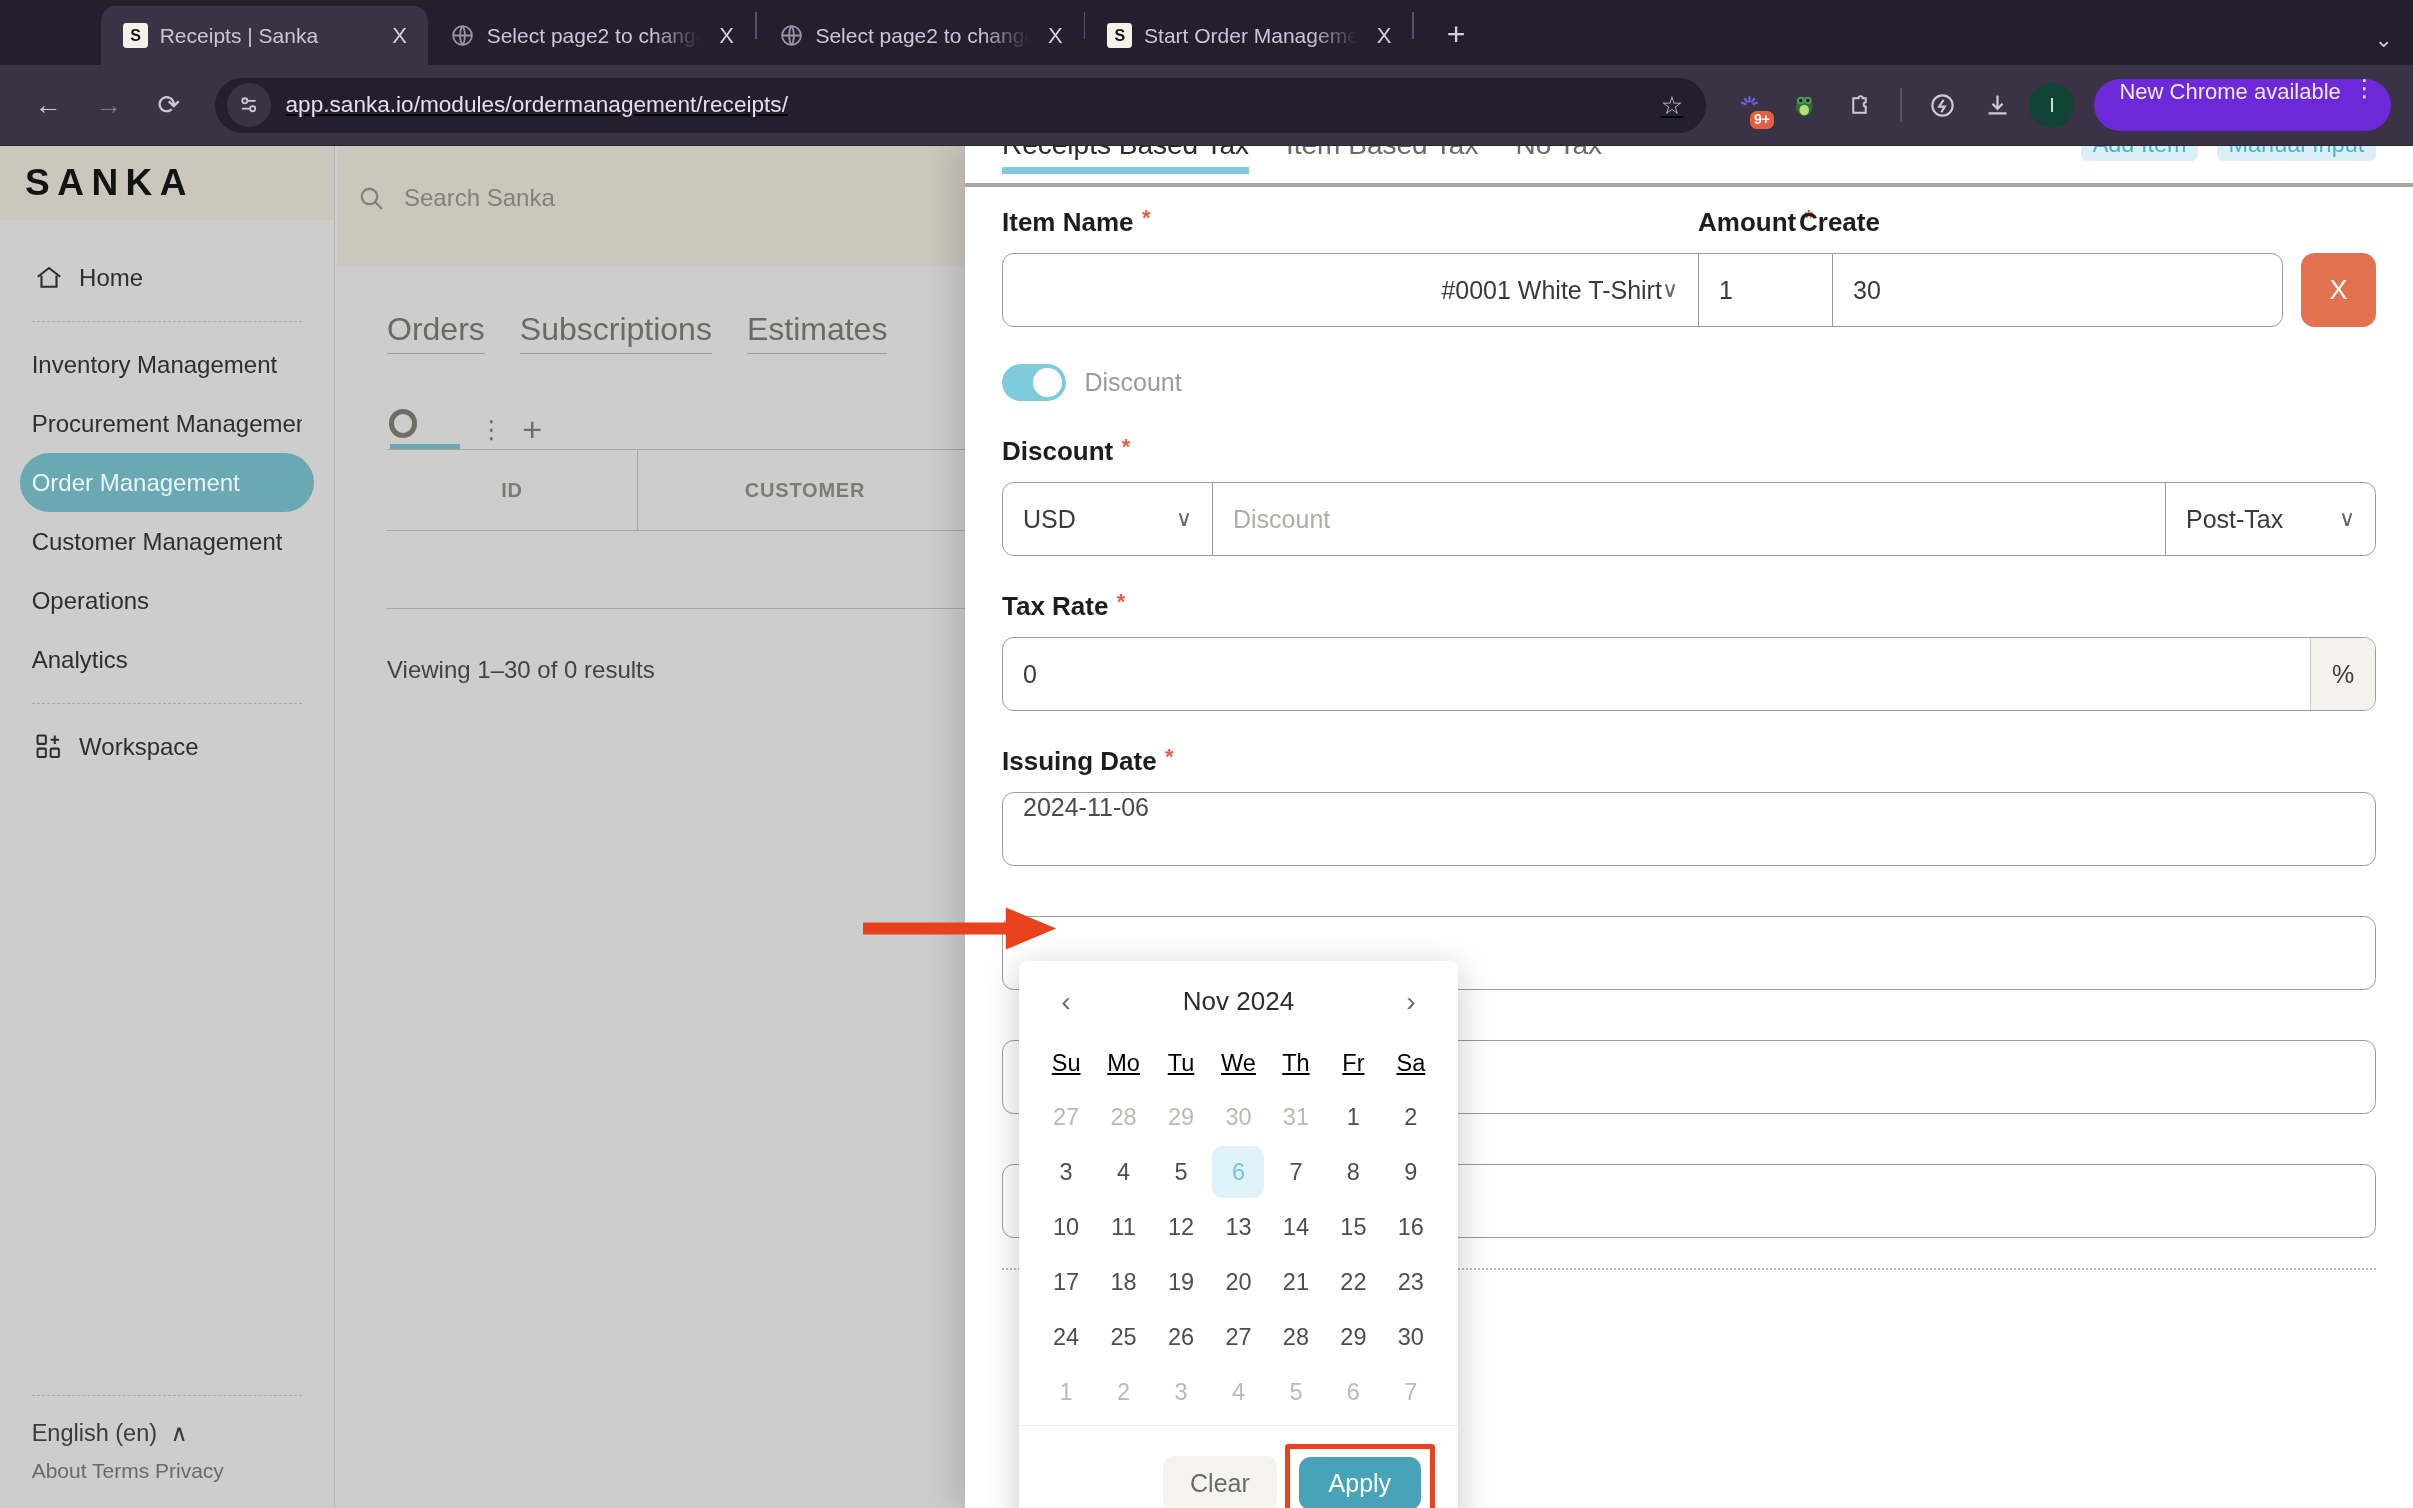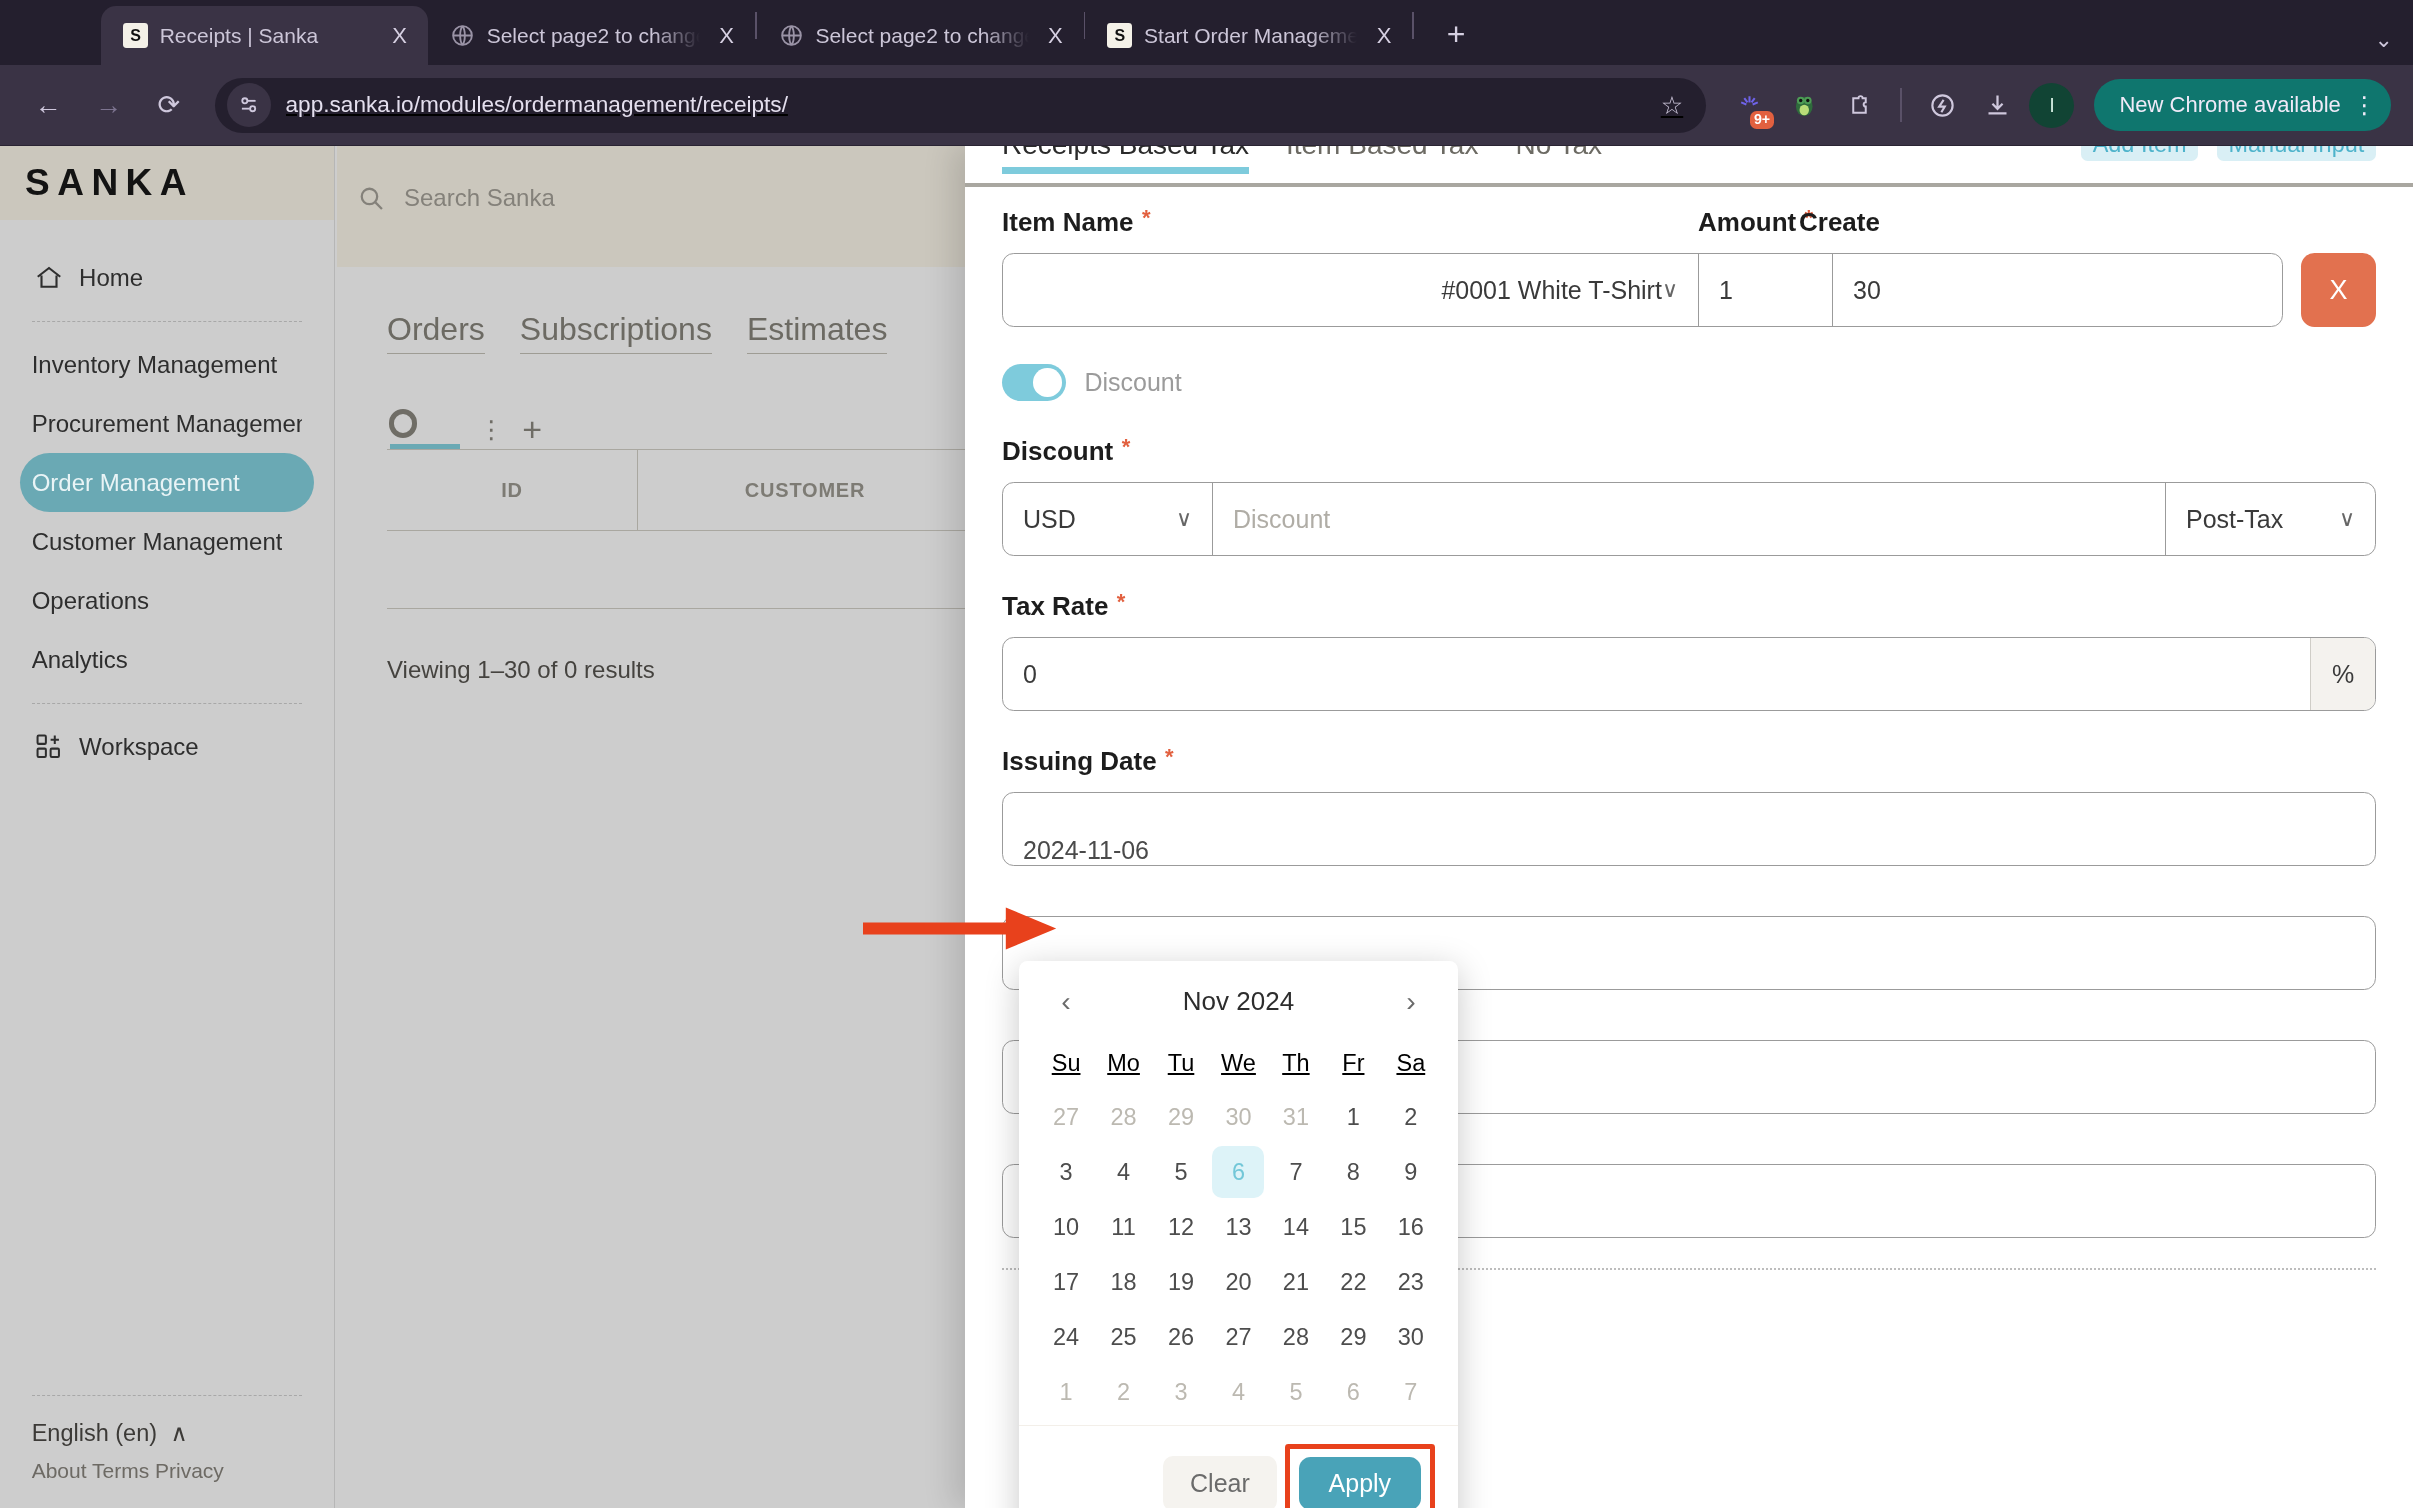--- a/index.html
+++ b/index.html
@@ -96,22 +96,22 @@
     background: #e2603f; color: #fff; font-size: 14.2px; font-weight: bold;
     border-radius: 6.7px; padding: 0.8px 4.2px; line-height: 1.15;
   }
   .tb-sep { width: 1.7px; height: 34px; background: #5a5168; margin: 0 8.4px; flex: 0 0 1.7px; }
   .profile-av {
     width: 45px; height: 45px; border-radius: 50%; background: #114434;
     color: #cfe8dd; font-size: 20px; flex: 0 0 45px;
     display: flex; align-items: center; justify-content: center;
   }
   .update-pill {
-    height: 52px; border-radius: 27px; background: #0f766e;
-    color: #efeaf8; font-size: 22px; display: flex; align-items: center;
+    height: 52px; border-radius: 27px; background: #6d28d9;
+    color: #efeaf8; font-size: 22px; display: flex; align-items: flex-start;
     padding: 0 15px 0 25px; gap: 11.7px; margin-left: 11.7px; flex: 0 0 auto;
   }
   .kebab { font-size: 23.5px; letter-spacing: 0; line-height: .8; }
 
   
   .page {
     position: absolute; top: 146px; left: 0; right: 0; bottom: 0;
     background: #cdcdcd; overflow: hidden;
   }
 
@@ -257,21 +257,21 @@
     height: 74px; border: 1.7px solid #9b9b9b; border-radius: 11.7px;
     display: flex; overflow: hidden; background: #fff;
   }
   .unitbox .u-in { flex: 1 1 auto; display: flex; align-items: center; padding: 0 20px; font-size: 25px; color: #3a3a3a; }
   .unitbox .u-suffix {
     width: 65px; border-left: 1.7px solid #cfcdc7; background: #f4f2ee;
     display: flex; align-items: center; justify-content: center; font-size: 25px; color: #3a3a3a;
   }
   .plain-input {
     height: 74px; border: 1.7px solid #9b9b9b; border-radius: 11.7px; background: #fff;
-    display: flex; align-items: flex-end; padding: 0 20px; font-size: 25px; color: #4a4a4a;
+    display: flex; align-items: flex-start; padding: 0 20px; font-size: 25px; color: #4a4a4a;
   }
   .blank-input {
     height: 74px; border: 1.7px solid #9b9b9b; border-radius: 11.7px; background: #fff; margin-top: 50px;
   }
   .cta {
     margin-top: 39px; height: 70px; border-radius: 13.4px; background: #7ecbdc;
     color: #fff; font-size: 26px; display: flex; align-items: center; padding-left: 0;
     justify-content: center;
   }
   .bottom-dash { border-top: 2.5px dotted #bdbdbd; margin-top: 30px; }

